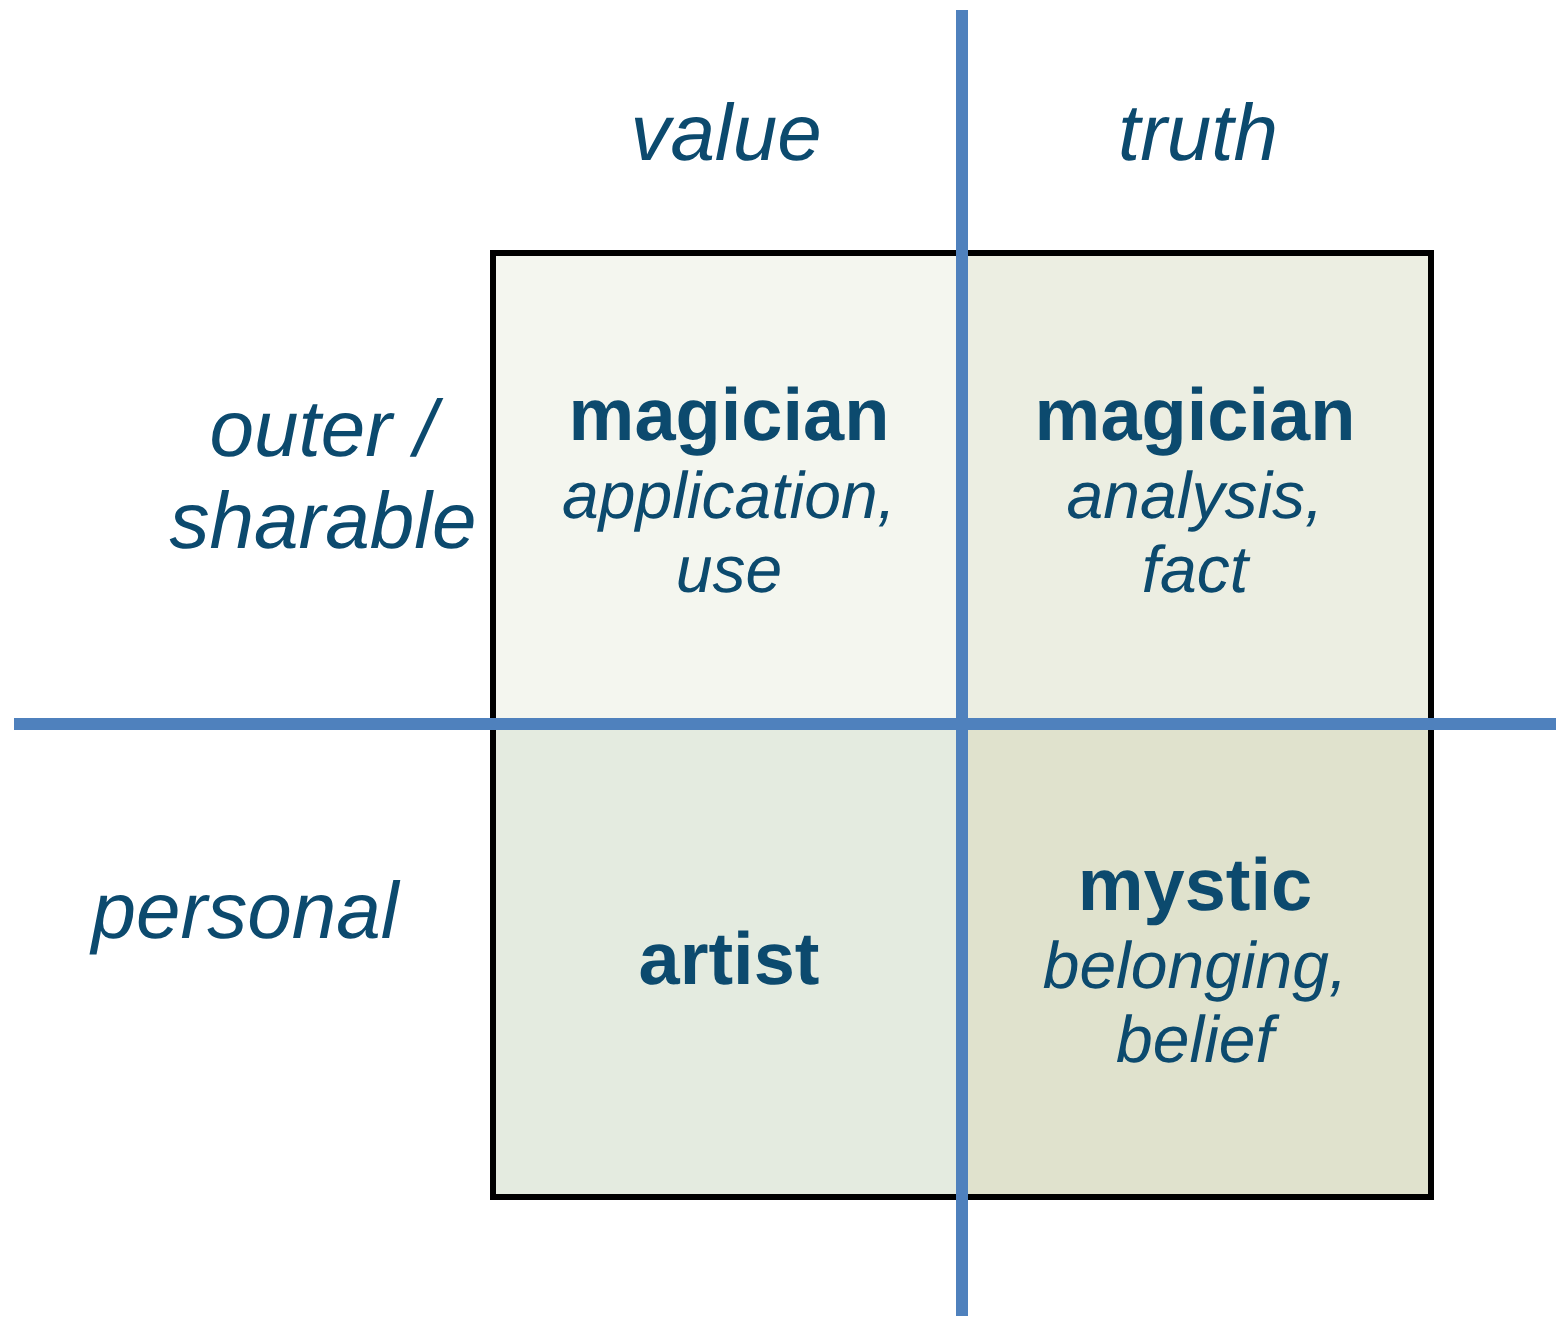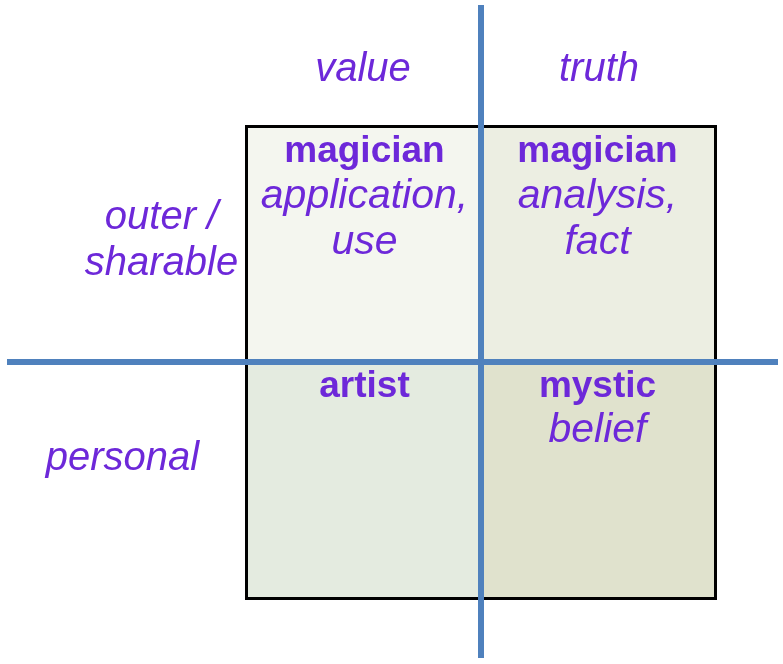--- a/index.html
+++ b/index.html
@@ -7,21 +7,21 @@
     padding: 0;
     background: #ffffff;
   }
   .canvas {
     position: relative;
     width: 783px;
     height: 664px;
     background: #ffffff;
     overflow: hidden;
     font-family: "Liberation Sans", sans-serif;
-    color: #6d28d9;
+    color: #0c4a6e;
   }
 
   
   .col-header {
     position: absolute;
     top: 44px;
     width: 236px;
     text-align: center;
     font-style: italic;
     font-size: 40px;
@@ -55,31 +55,32 @@
     box-sizing: border-box;
     display: grid;
     grid-template-columns: 1fr 1fr;
     grid-template-rows: 1fr 1fr;
     z-index: 1;
   }
   .cell {
     display: flex;
     flex-direction: column;
     align-items: center;
+    justify-content: center;
     text-align: center;
   }
   .cell .title {
     font-weight: bold;
     font-size: 37px;
     line-height: 1.18;
     white-space: nowrap;
   }
   .cell .desc {
     font-style: italic;
-    font-size: 41px;
+    font-size: 33px;
     line-height: 1.12;
     white-space: nowrap;
   }
 
   
   .vline {
     position: absolute;
     left: 478px;
     top: 5px;
     width: 6px;
@@ -124,20 +125,21 @@
       <div class="desc">analysis,</div>
       <div class="desc">fact</div>
     </div>
 
     <div class="cell" style="background-color: rgb(228, 235, 224); gap: 20px;">
       <div class="title">artist</div>
     </div>
 
     <div class="cell" style="background-color: rgb(224, 226, 205);">
       <div class="title">mystic</div>
+      <div class="desc">belonging,</div>
       <div class="desc">belief</div>
     </div>
 
   </div>
 
   <div class="vline" style="background-color: rgb(79, 129, 189);"></div>
   <div class="hline" style="background-color: rgb(79, 129, 189);"></div>
 
 </div>
 

